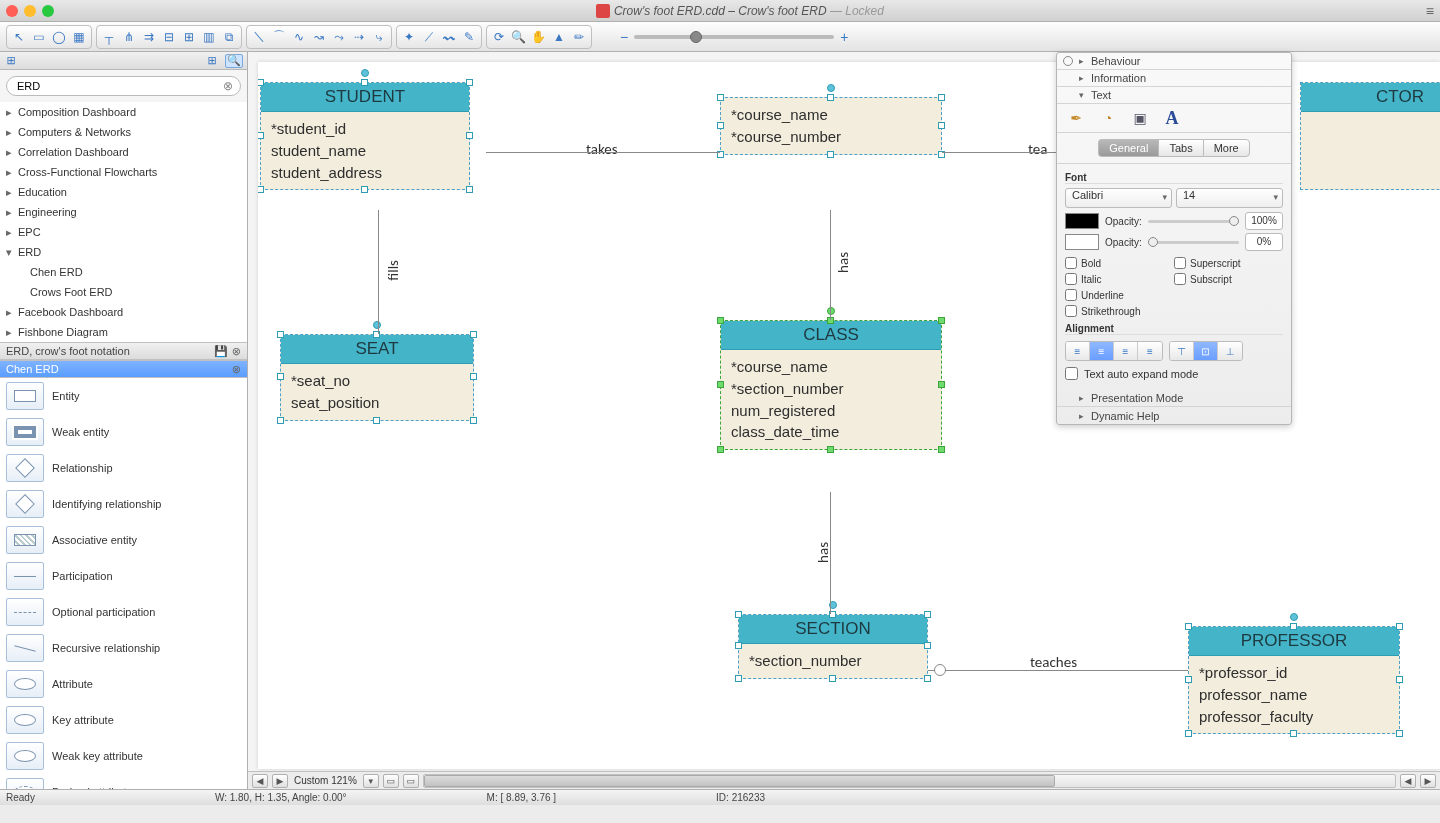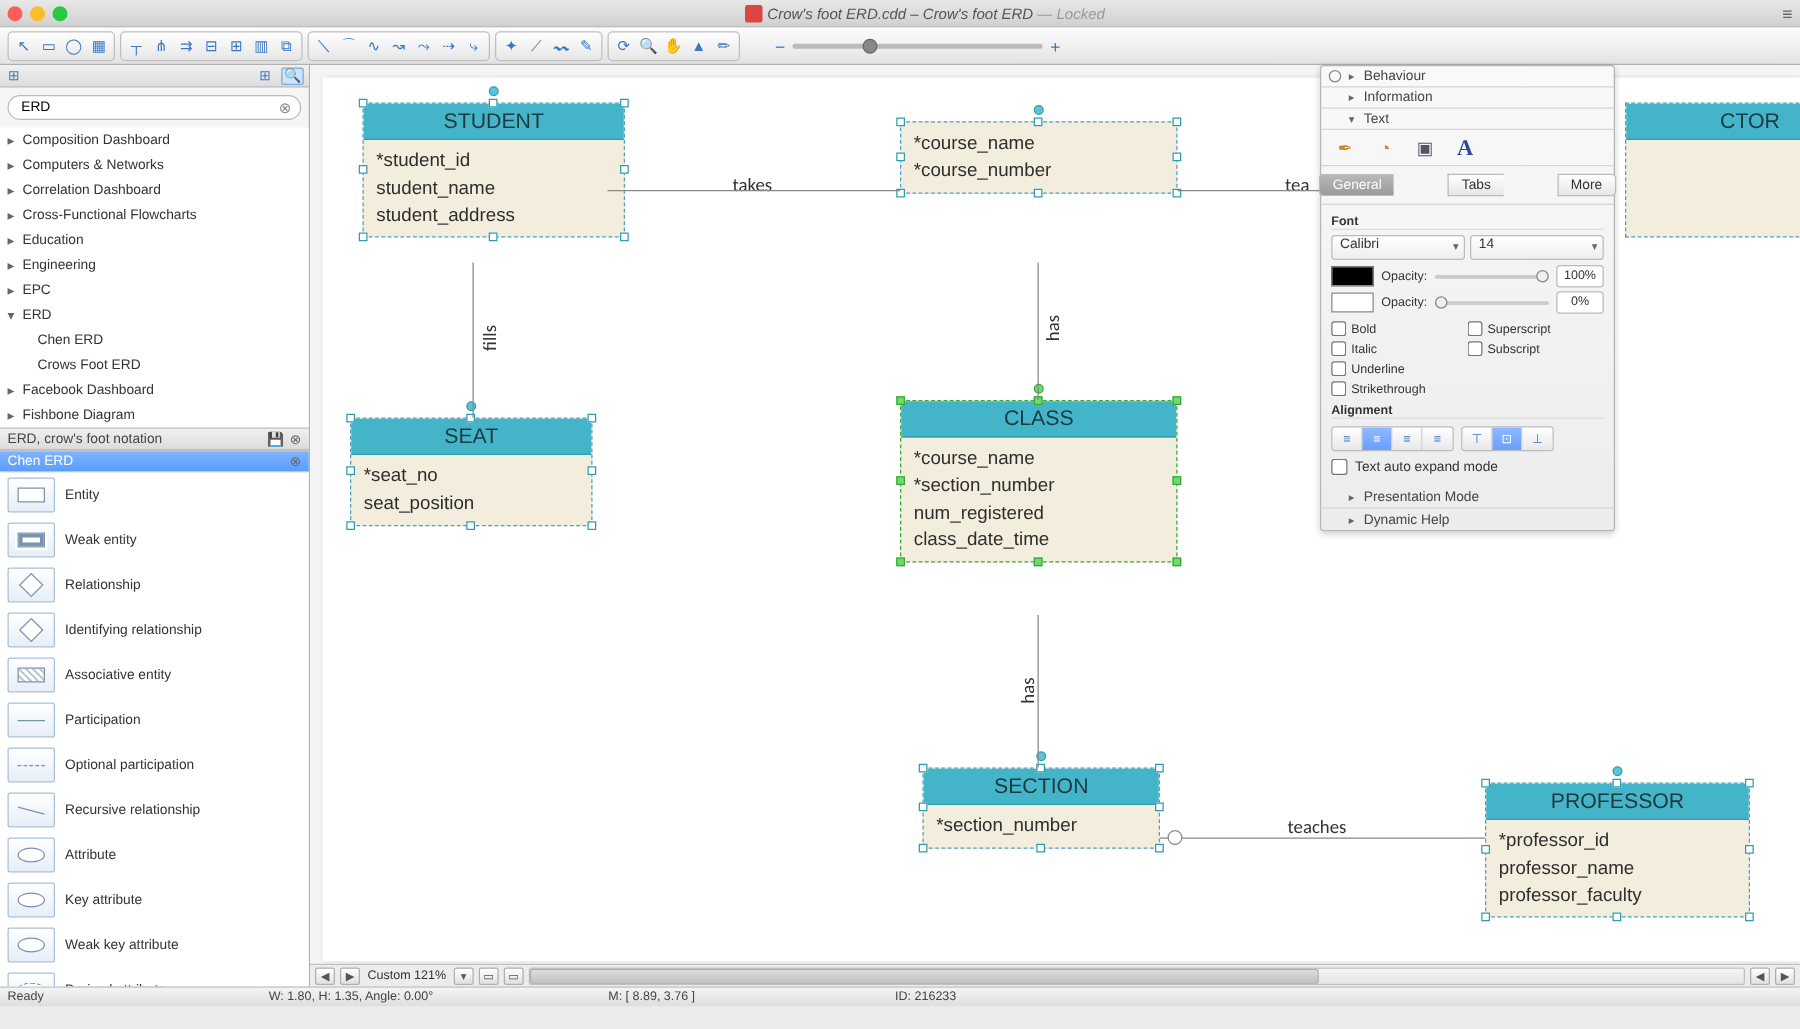--- a/index.html
+++ b/index.html
@@ -81,21 +81,21 @@
 .conn-end-circle{position:absolute;width:12px;height:12px;border:1px solid #888;border-radius:50%;background:#fff;}
 
 
 .right-panel { position:absolute; right:148px; top:52px; width:236px; background:linear-gradient(#f9f9f9,#ececec); border:1px solid #b6b6b6; border-radius:3px; box-shadow:0 2px 6px rgba(0,0,0,0.2); font-size:11px; }
 .rp-row { border-bottom:1px solid #d4d4d4; }
 .rp-collapse-row{display:flex;align-items:center;height:17px;padding:0 6px;gap:4px;color:#444;}
 .rp-collapse-row .arrow{color:#666;font-size:9px;width:8px;}
 .rp-collapse-row .radio{width:10px;height:10px;border:1px solid #888;border-radius:50%;margin-right:2px;}
 .rp-icon-strip{display:flex;gap:10px;padding:4px 8px;align-items:center;}
 .rp-icon-strip .ic{width:22px;height:20px;display:flex;align-items:center;justify-content:center;color:#c48a2a;font-size:14px;}
-.rp-tabs{display:flex;justify-content:center;padding:6px 4px;gap:43px;}
+.rp-tabs{display:flex;justify-content:center;padding:6px 4px;}
 .rp-tab{padding:2px 10px;border:1px solid #bbb;background:linear-gradient(#fff,#e6e6e6);font-size:11px;border-right:none;cursor:pointer;}
 .rp-tab:last-child{border-right:1px solid #bbb;border-radius:0 4px 4px 0;}
 .rp-tab:first-child{border-radius:4px 0 0 4px;}
 .rp-tab.active{background:linear-gradient(#b8b8b8,#9a9a9a);color:#fff;}
 .rp-body{padding:4px 8px 8px;}
 .rp-label{font-weight:bold;font-size:10px;margin:4px 0 2px;border-bottom:1px solid #ddd;}
 .rp-font-row{display:flex;gap:4px;margin:4px 0;}
 .rp-select{flex:1;height:20px;border:1px solid #bbb;border-radius:3px;background:linear-gradient(#fff,#eee);padding:0 18px 0 6px;font-size:11px;position:relative;}
 .rp-select .caret{position:absolute;right:4px;top:3px;color:#666;font-size:9px;}
 .rp-size{width:40px;}
@@ -337,21 +337,21 @@
             <div class="ellipse" style="border-style:dashed"></div>
           </div>
           <span>Derived attribute</span>
         </div>
     </div>
   </div>
 
   <div class="canvas-wrap">
     <div class="canvas">
 
-      <div class="entity" style="left:32px;top:20px;width:210px;">
+      <div class="entity" style="left:2px;top:20px;width:210px;">
         <div class="top-anchor"></div>
         <div class="entity-header">STUDENT</div>
         <div class="entity-body">
           <div>*student_id</div>
             <div>student_name</div>
             <div>student_address</div>
         </div>
         <div class="handle tl"></div>
           <div class="handle tm"></div>
           <div class="handle tr"></div>

